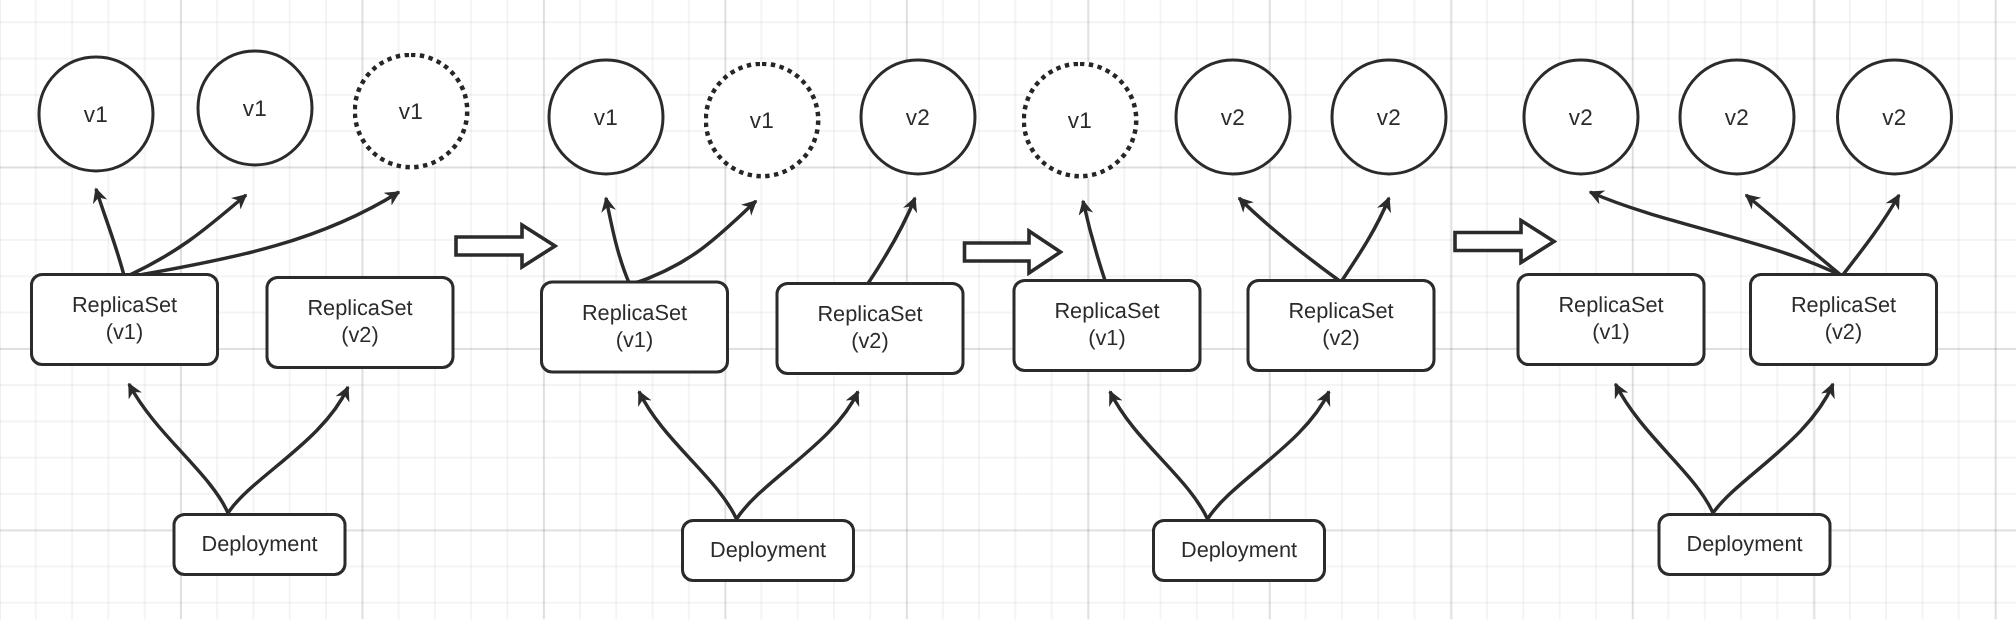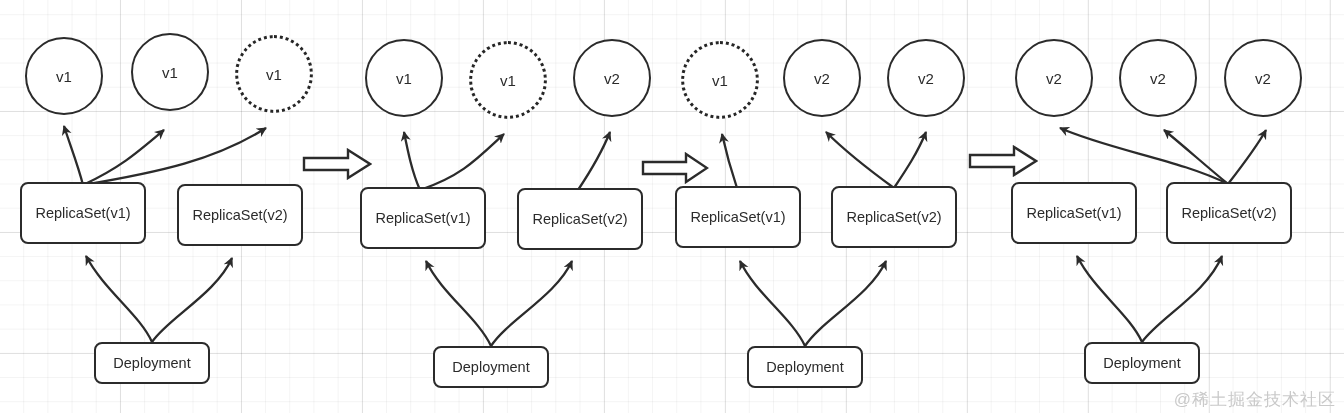--- a/index.html
+++ b/index.html
@@ -51,40 +51,41 @@
   }
   .rs-box {
     position: absolute;
     width: 126px;
     height: 62px;
     border: 2.4px solid #2b2b2b;
     border-radius: 8px;
     background: #ffffff;
     box-sizing: border-box;
     display: flex;
-    flex-direction: row;
+    flex-direction: column;
     align-items: center;
     justify-content: center;
     font-size: 14.5px;
     line-height: 1.25;
     color: #2b2b2b;
   }
   .dep-box {
     position: absolute;
     width: 116px;
     height: 42px;
     border: 2.4px solid #2b2b2b;
     border-radius: 8px;
     background: #ffffff;
     box-sizing: border-box;
     display: flex;
     align-items: center;
     justify-content: center;
     font-size: 14.5px;
     color: #2b2b2b;
+    margin-left: 21px;
   }
   .step-arrow {
     position: absolute;
     pointer-events: none;
   }
   .watermark {
     position: absolute;
     right: 8px;
     bottom: 2px;
     font-size: 17px;
@@ -240,14 +241,13 @@
     </div>
     <div class="rs-box" style="left:1166px; top:182px;">
       <span>ReplicaSet</span>
       <span>(v2)</span>
     </div>
     <div class="dep-box" style="left:1084px; top:342px;">
       <span>Deployment</span>
     </div>
   </div>
 
-  <div class="watermark">@稀土掘金技术社区</div>
 </div>
 
 </body></html>

